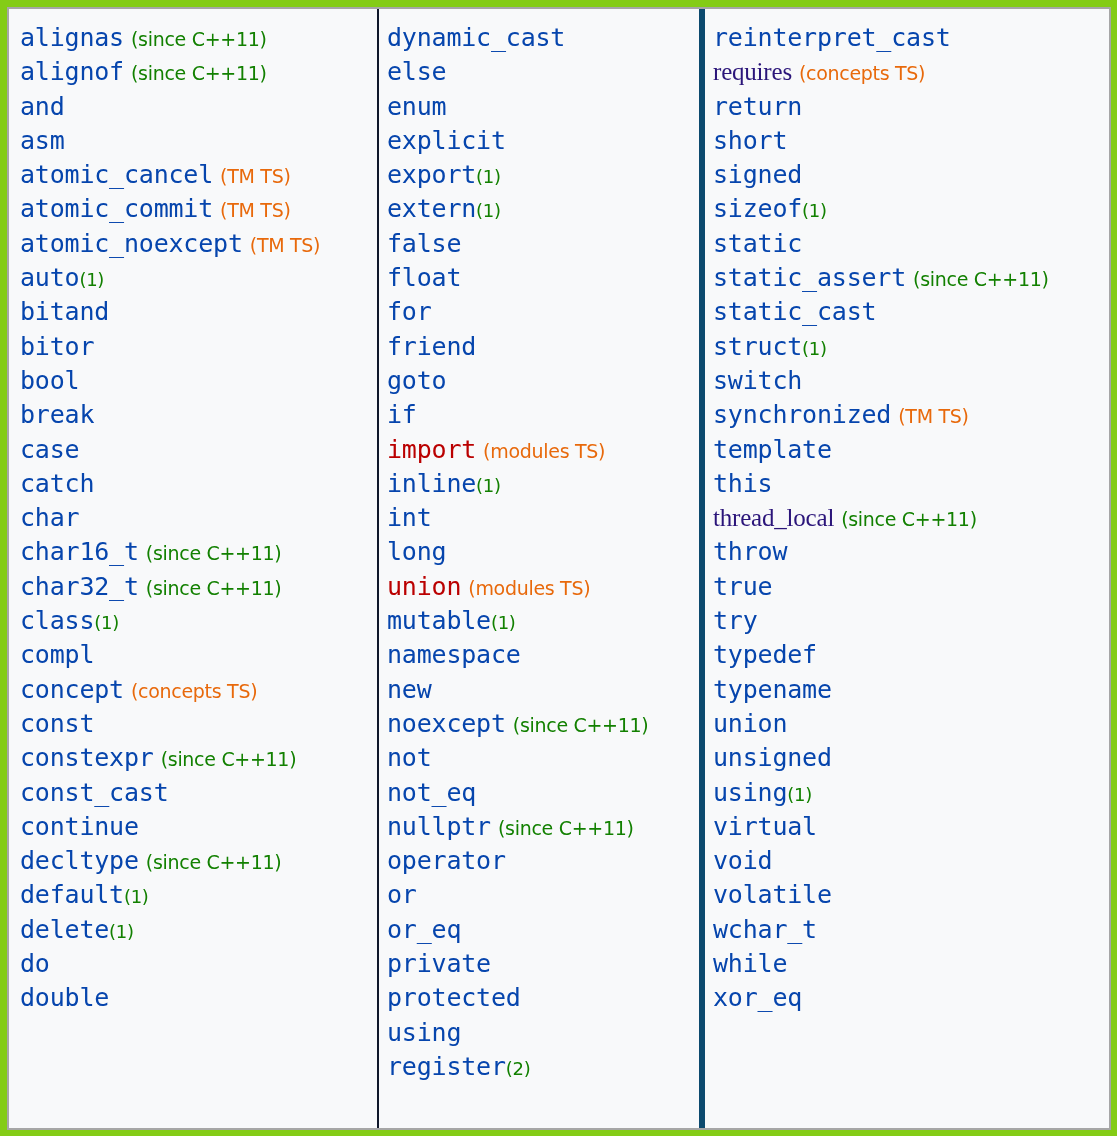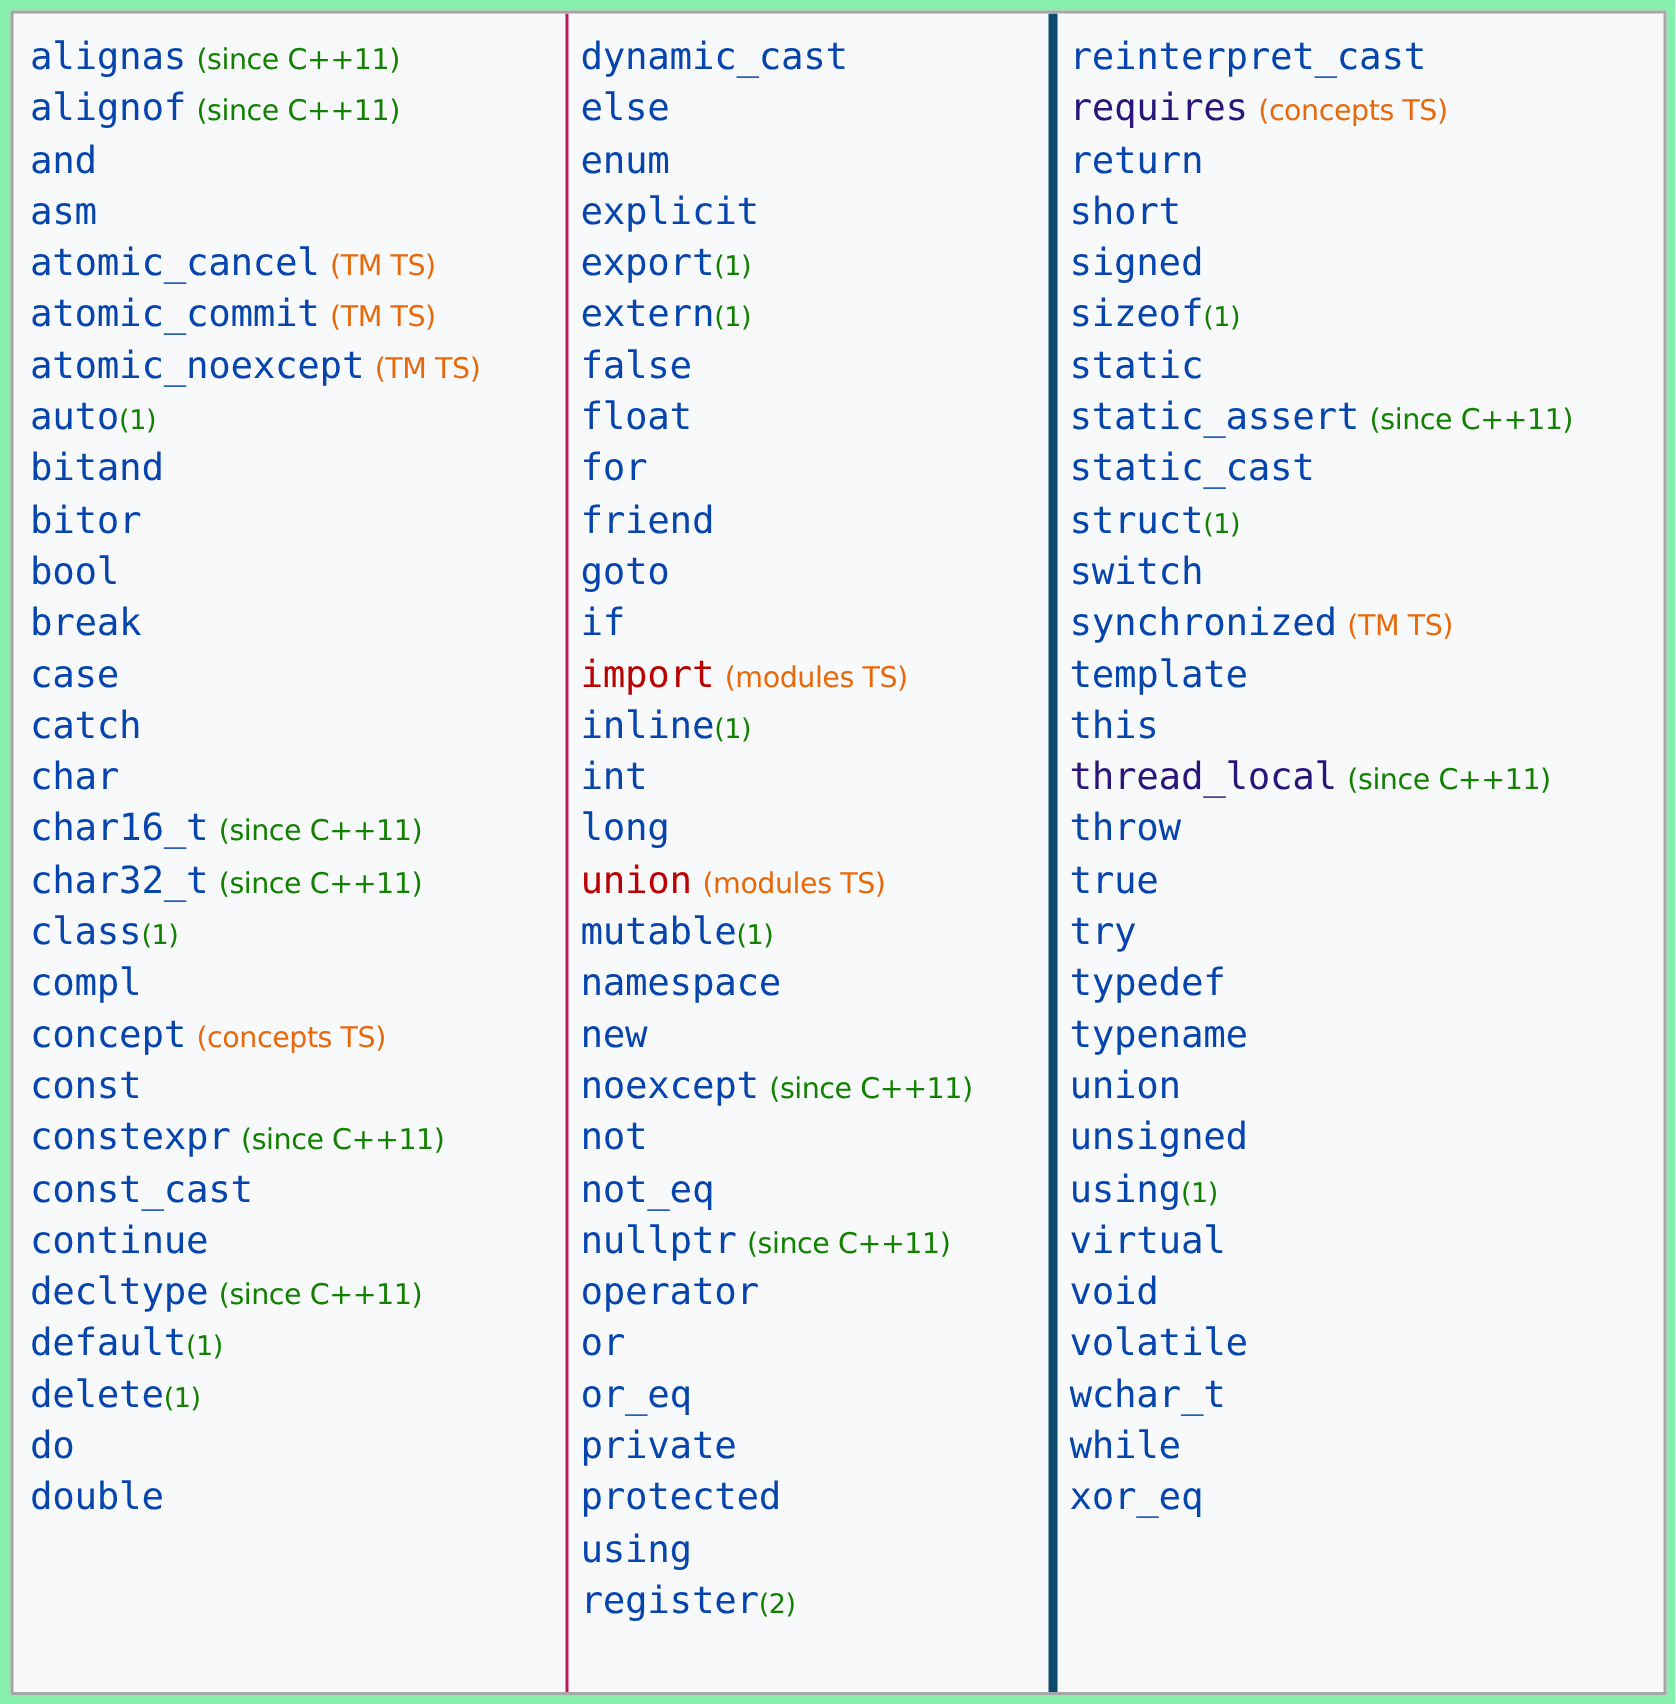--- a/index.html
+++ b/index.html
@@ -9,56 +9,56 @@
     background: #ffffff;
     width: 1117px;
     height: 1136px;
     overflow: hidden;
   }
   #keyword-table-wrap {
     box-sizing: border-box;
     width: 1117px;
     height: 1136px;
     padding: 7px 6px 6px 7px;
-    background: #86efac;
+    background: #84cc16;
   }
   #keyword-table {
     box-sizing: border-box;
     width: 1104px;
     height: 1123px;
     border: 2px solid #a6a6a6;
     background: #f8f9fa;
     display: flex;
     align-items: stretch;
     overflow: hidden;
   }
   .kw-column {
     box-sizing: border-box;
     padding: 12px 0 0 0;
     display: flex;
     flex-direction: column;
     overflow: hidden;
   }
   .kw-col-0 { width: 368px; padding-left: 11px; }
-  .kw-col-1 { width: 322px; padding-left: 8px; border-left: 2px solid #be185d; }
+  .kw-col-1 { width: 322px; padding-left: 8px; border-left: 2px solid #0f172a; }
   .kw-col-2 { width: 410px; padding-left: 8px; border-left: 6px solid #0c4a6e; }
 
   .kw-row {
     height: 34.3px;
     line-height: 34.3px;
     white-space: nowrap;
     overflow: hidden;
   }
   .kw-name {
     font-family: "DejaVu Sans Mono", "Liberation Mono", monospace;
     font-size: 25px;
     color: #0645ad;
     letter-spacing: -0.2px;
   }
-  .kw-name.visited { color: #2b157a; }
+  .kw-name.visited { color: #2b157a; font-family: Liberation Serif, serif; }
   .kw-name.missing { color: #ba0000; }
 
   .kw-note {
     font-family: "DejaVu Sans", "Liberation Sans", sans-serif;
     font-size: 19px;
     letter-spacing: -0.3px;
   }
   .kw-note.green  { color: #128000; }
   .kw-note.orange { color: #e8690b; }
   .kw-note.sup    { font-size: 18px; }

